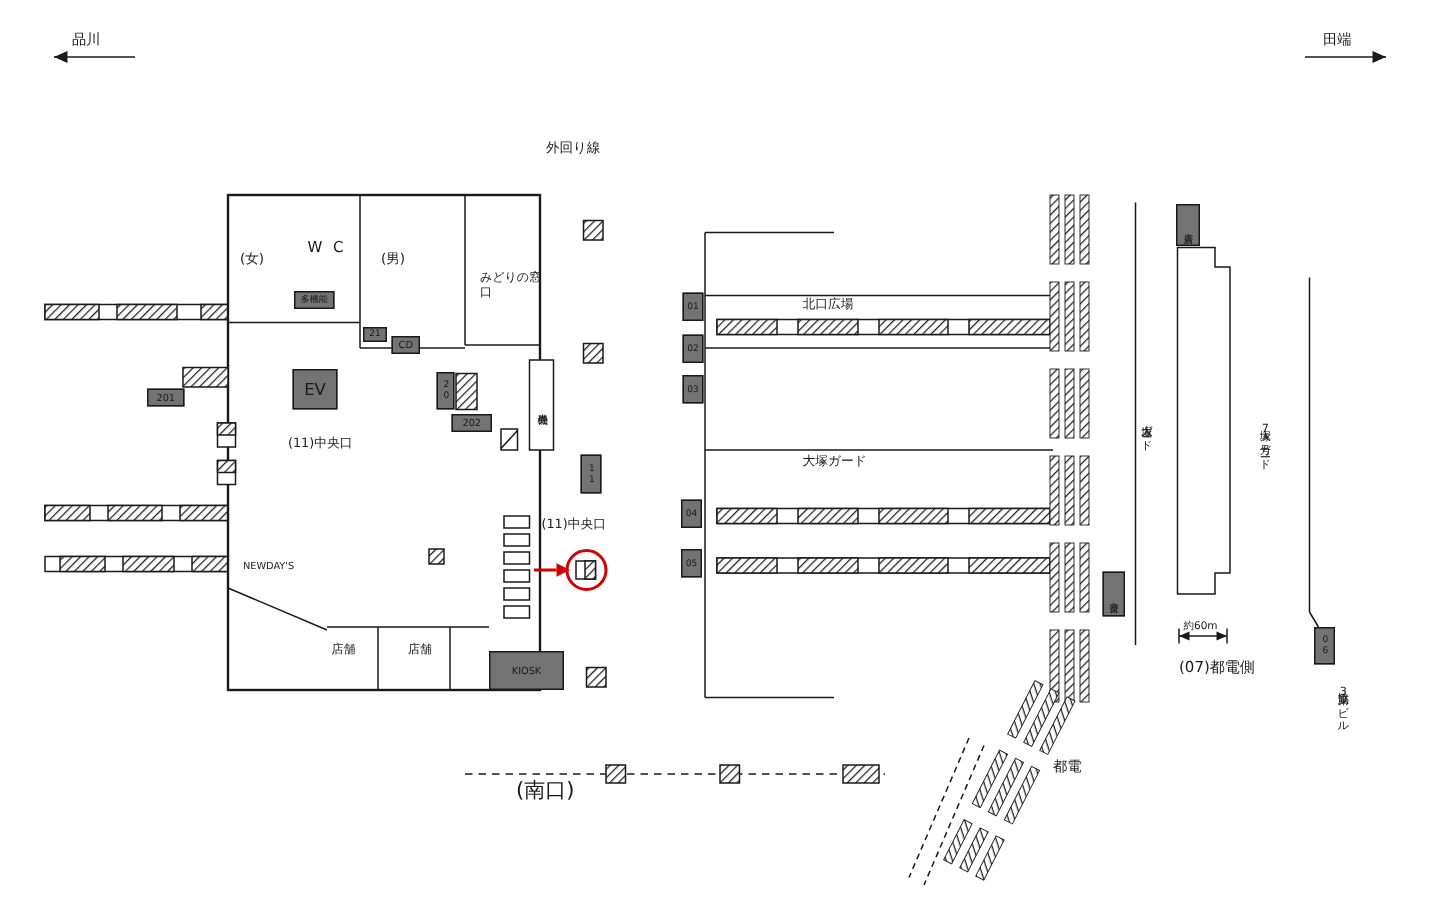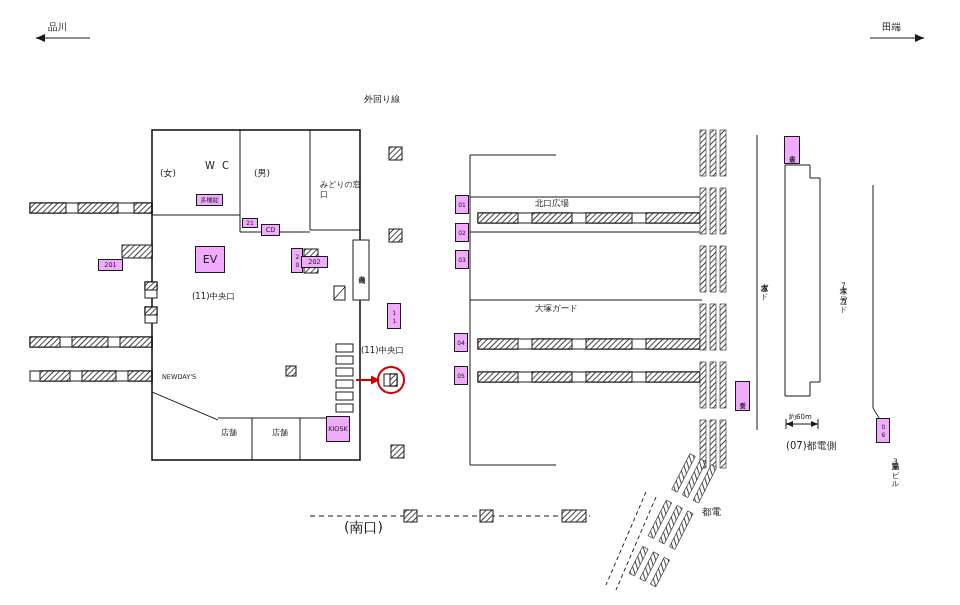--- a/index.html
+++ b/index.html
@@ -1,21 +1,21 @@
 <!DOCTYPE html>
 <html><head>
 <meta charset="utf-8">
 <style>
   html,body{margin:0;padding:0;background:#fff;}
   #stage{position:relative;width:960px;height:605px;background:#fff;
          font-family:"DejaVu Sans","Liberation Sans",sans-serif;color:#1a1a1a;overflow:hidden;}
   #stage svg{position:absolute;left:0;top:0;}
   .lbl{position:absolute;white-space:nowrap;line-height:1.2;text-align:center;}
   .wrap{white-space:normal;text-align:left;}
-  .box{position:absolute;border:1px solid #1a1a1a;background:#f0abfc;display:flex;
+  .box{position:absolute;border:1px solid #1a1a1a;background:#737373;display:flex;
        align-items:center;justify-content:center;box-sizing:border-box;line-height:1;}
   .vert{writing-mode:vertical-rl;text-orientation:upright;letter-spacing:0.5px;}
 </style>
 </head>
 <body>
 
 <div id="stage">
 
 <svg width="960" height="605" viewBox="0 0 960 605">
   <defs>
@@ -176,27 +176,27 @@
 <div class="lbl" style="left:160px;top:168px;font-size:9px">(女)</div>
 <div class="lbl" style="left:205px;top:160px;font-size:10px;letter-spacing:2px">W C</div>
 <div class="lbl" style="left:254px;top:168px;font-size:9px">(男)</div>
 <div class="lbl wrap" style="left:320px;top:180px;width:42px;font-size:8px">みどりの窓口</div>
 <div class="box" style="left:196px;top:194px;width:27px;height:12px;font-size:6px">多機能</div>
 <div class="box" style="left:242px;top:218px;width:16px;height:10px;font-size:6px">21</div>
 <div class="box" style="left:261px;top:224px;width:19px;height:12px;font-size:6.5px">CD</div>
 <div class="box" style="left:195px;top:246px;width:30px;height:27px;font-size:11px">EV</div>
 <div class="box" style="left:98px;top:259px;width:25px;height:12px;font-size:6.5px">201</div>
 <div class="box vert" style="left:291px;top:248px;width:12px;height:25px;font-size:6px">20</div>
-<div class="box" style="left:301px;top:256px;width:27px;height:12px;font-size:6.5px">202</div>
+<div class="box" style="left:301px;top:276px;width:27px;height:12px;font-size:6.5px">202</div>
 <div class="lbl vert" style="left:357px;top:247px;height:48px;font-size:7px">券売機</div>
 <div class="lbl" style="left:192px;top:291px;font-size:8.5px">(11)中央口</div>
 <div class="lbl" style="left:162px;top:374px;font-size:6.5px">NEWDAY'S</div>
 <div class="lbl" style="left:221px;top:428px;font-size:8px">店舗</div>
 <div class="lbl" style="left:272px;top:428px;font-size:8px">店舗</div>
-<div class="box" style="left:326px;top:416px;width:24px;height:26px;font-size:6.5px">KIOSK</div>
+<div class="box" style="left:326px;top:434px;width:50px;height:26px;font-size:6.5px">KIOSK</div>
 
 <div class="lbl" style="left:361px;top:345px;font-size:8.5px">(11)中央口</div>
 <div class="lbl" style="left:535px;top:198px;font-size:8.5px">北口広場</div>
 <div class="lbl" style="left:535px;top:303px;font-size:8.5px">大塚ガード</div>
 <div class="box" style="left:455px;top:195px;width:14px;height:19px;font-size:6px">01</div>
 <div class="box" style="left:455px;top:223px;width:14px;height:19px;font-size:6px">02</div>
 <div class="box" style="left:455px;top:250px;width:14px;height:19px;font-size:6px">03</div>
 <div class="box" style="left:454px;top:333px;width:14px;height:19px;font-size:6px">04</div>
 <div class="box" style="left:454px;top:366px;width:14px;height:19px;font-size:6px">05</div>
 <div class="box vert" style="left:387px;top:303px;width:14px;height:26px;font-size:6px">11</div>

